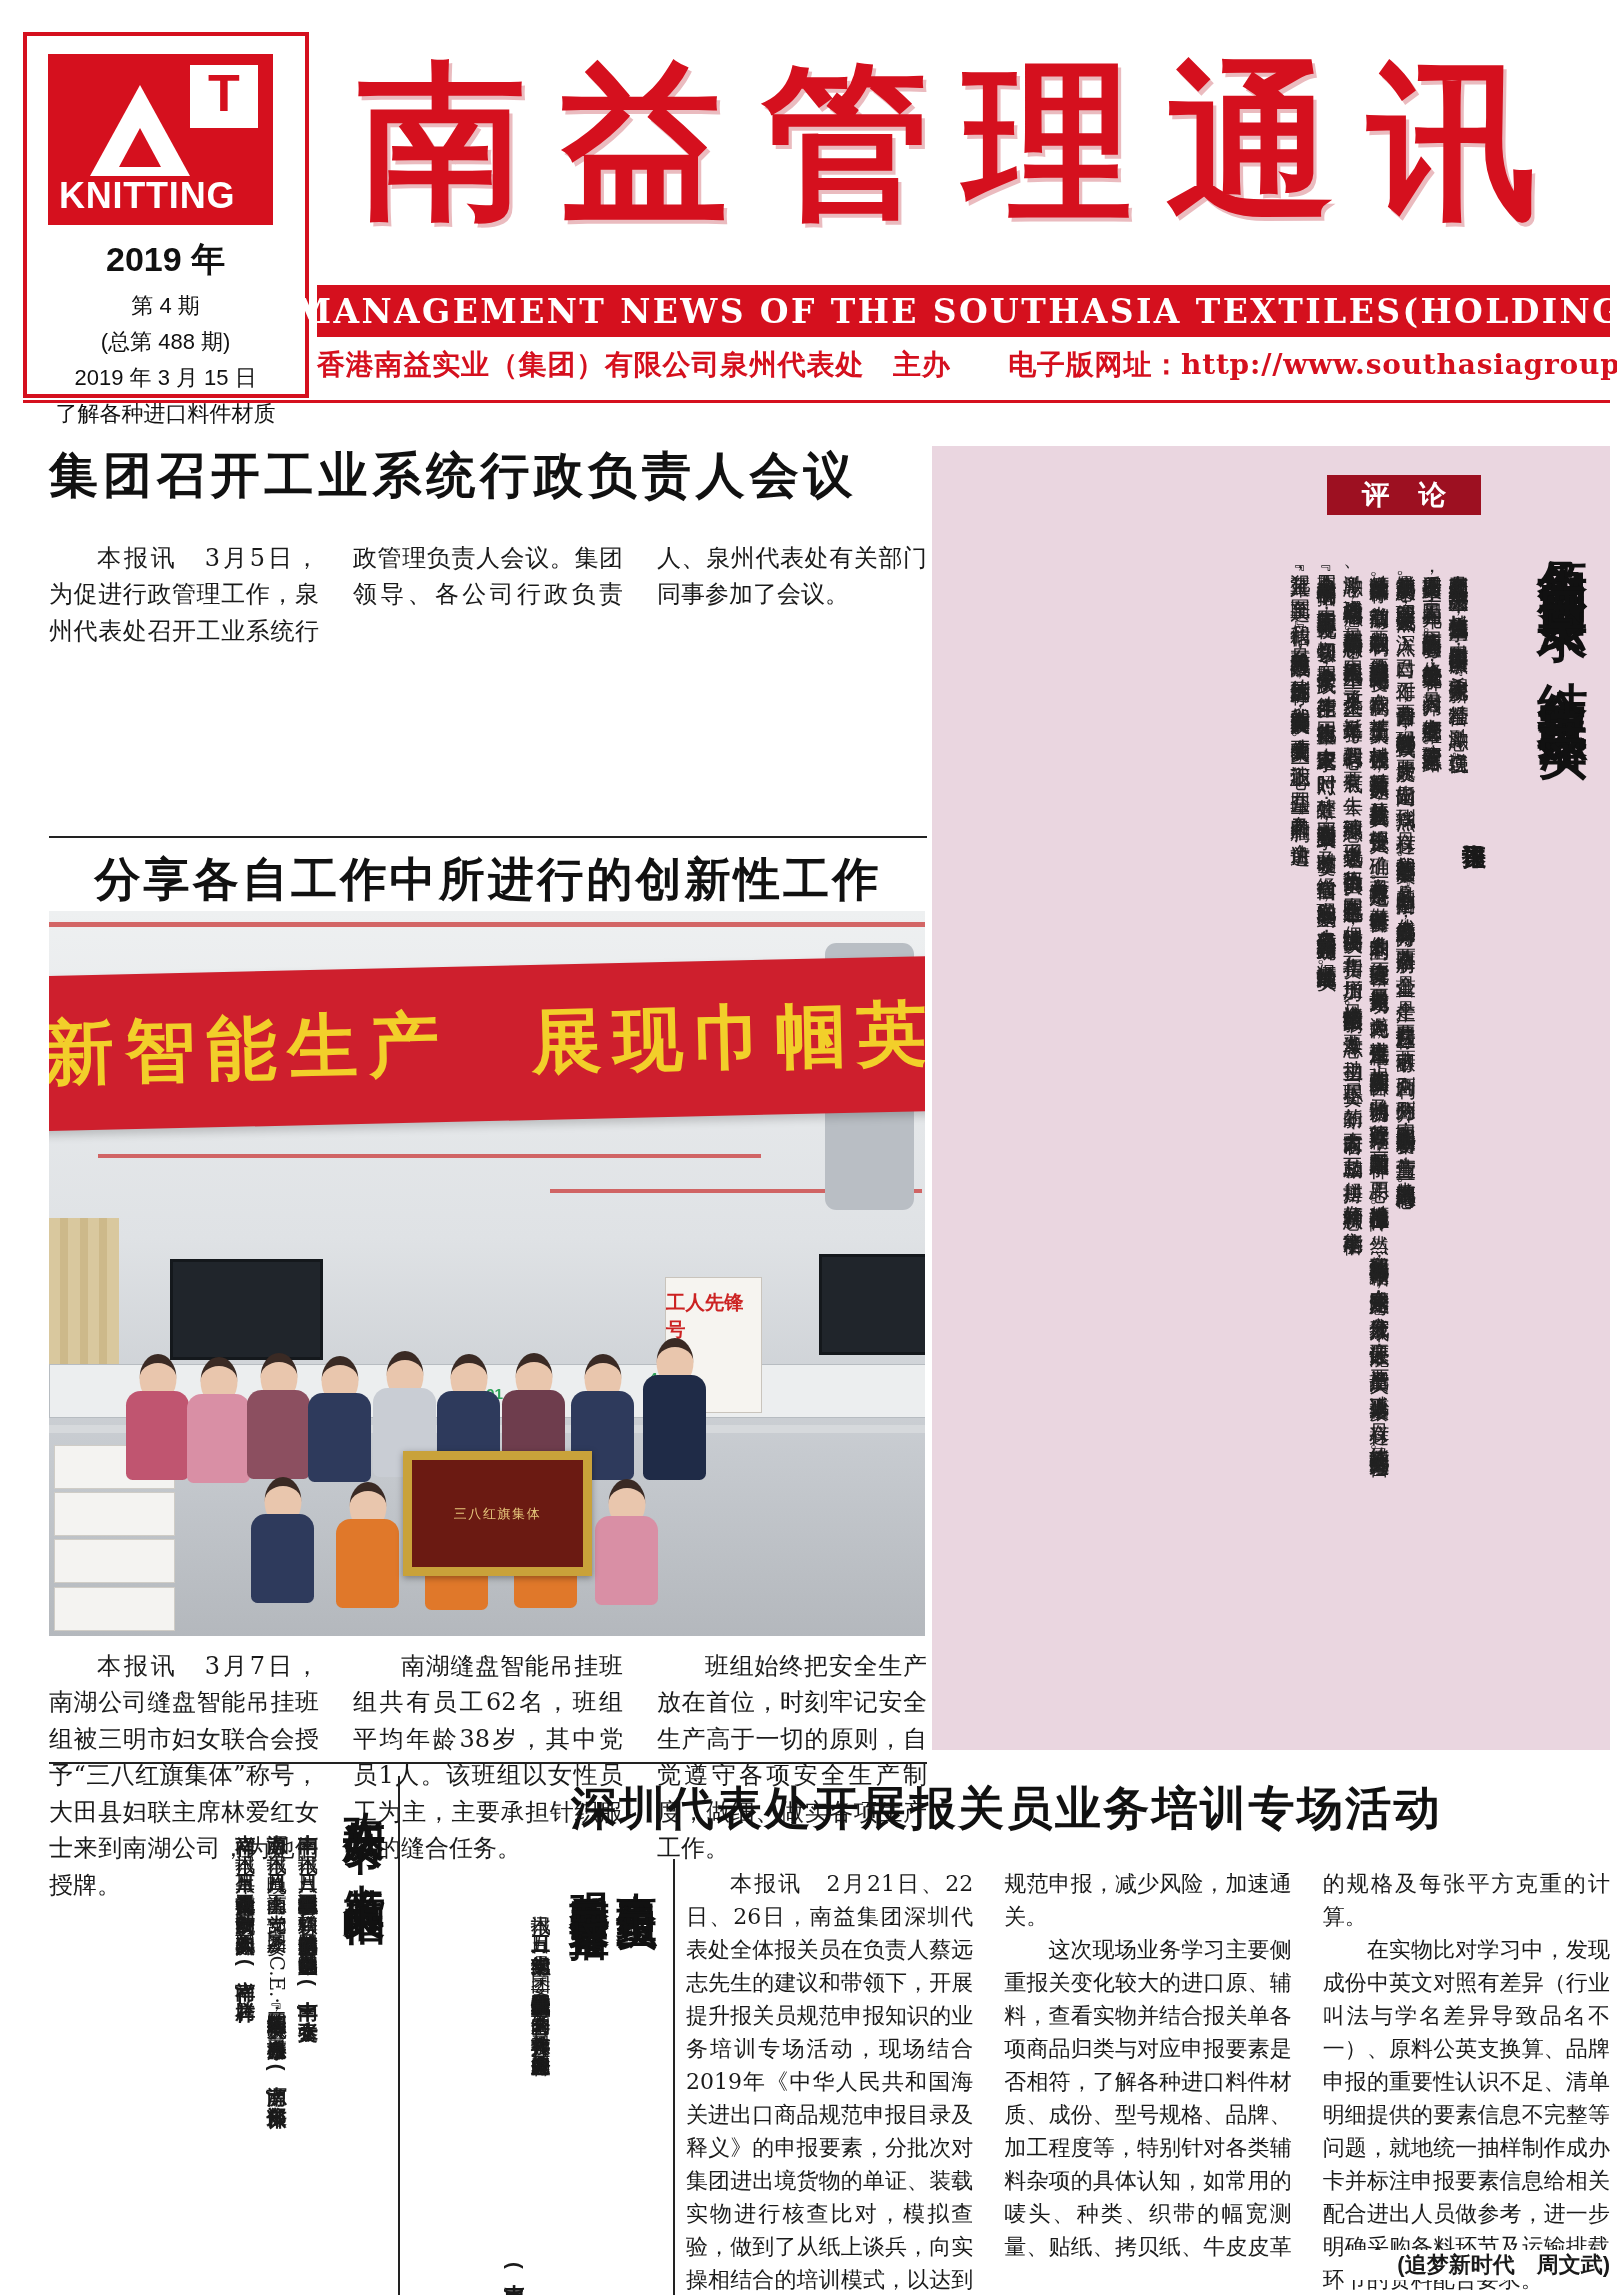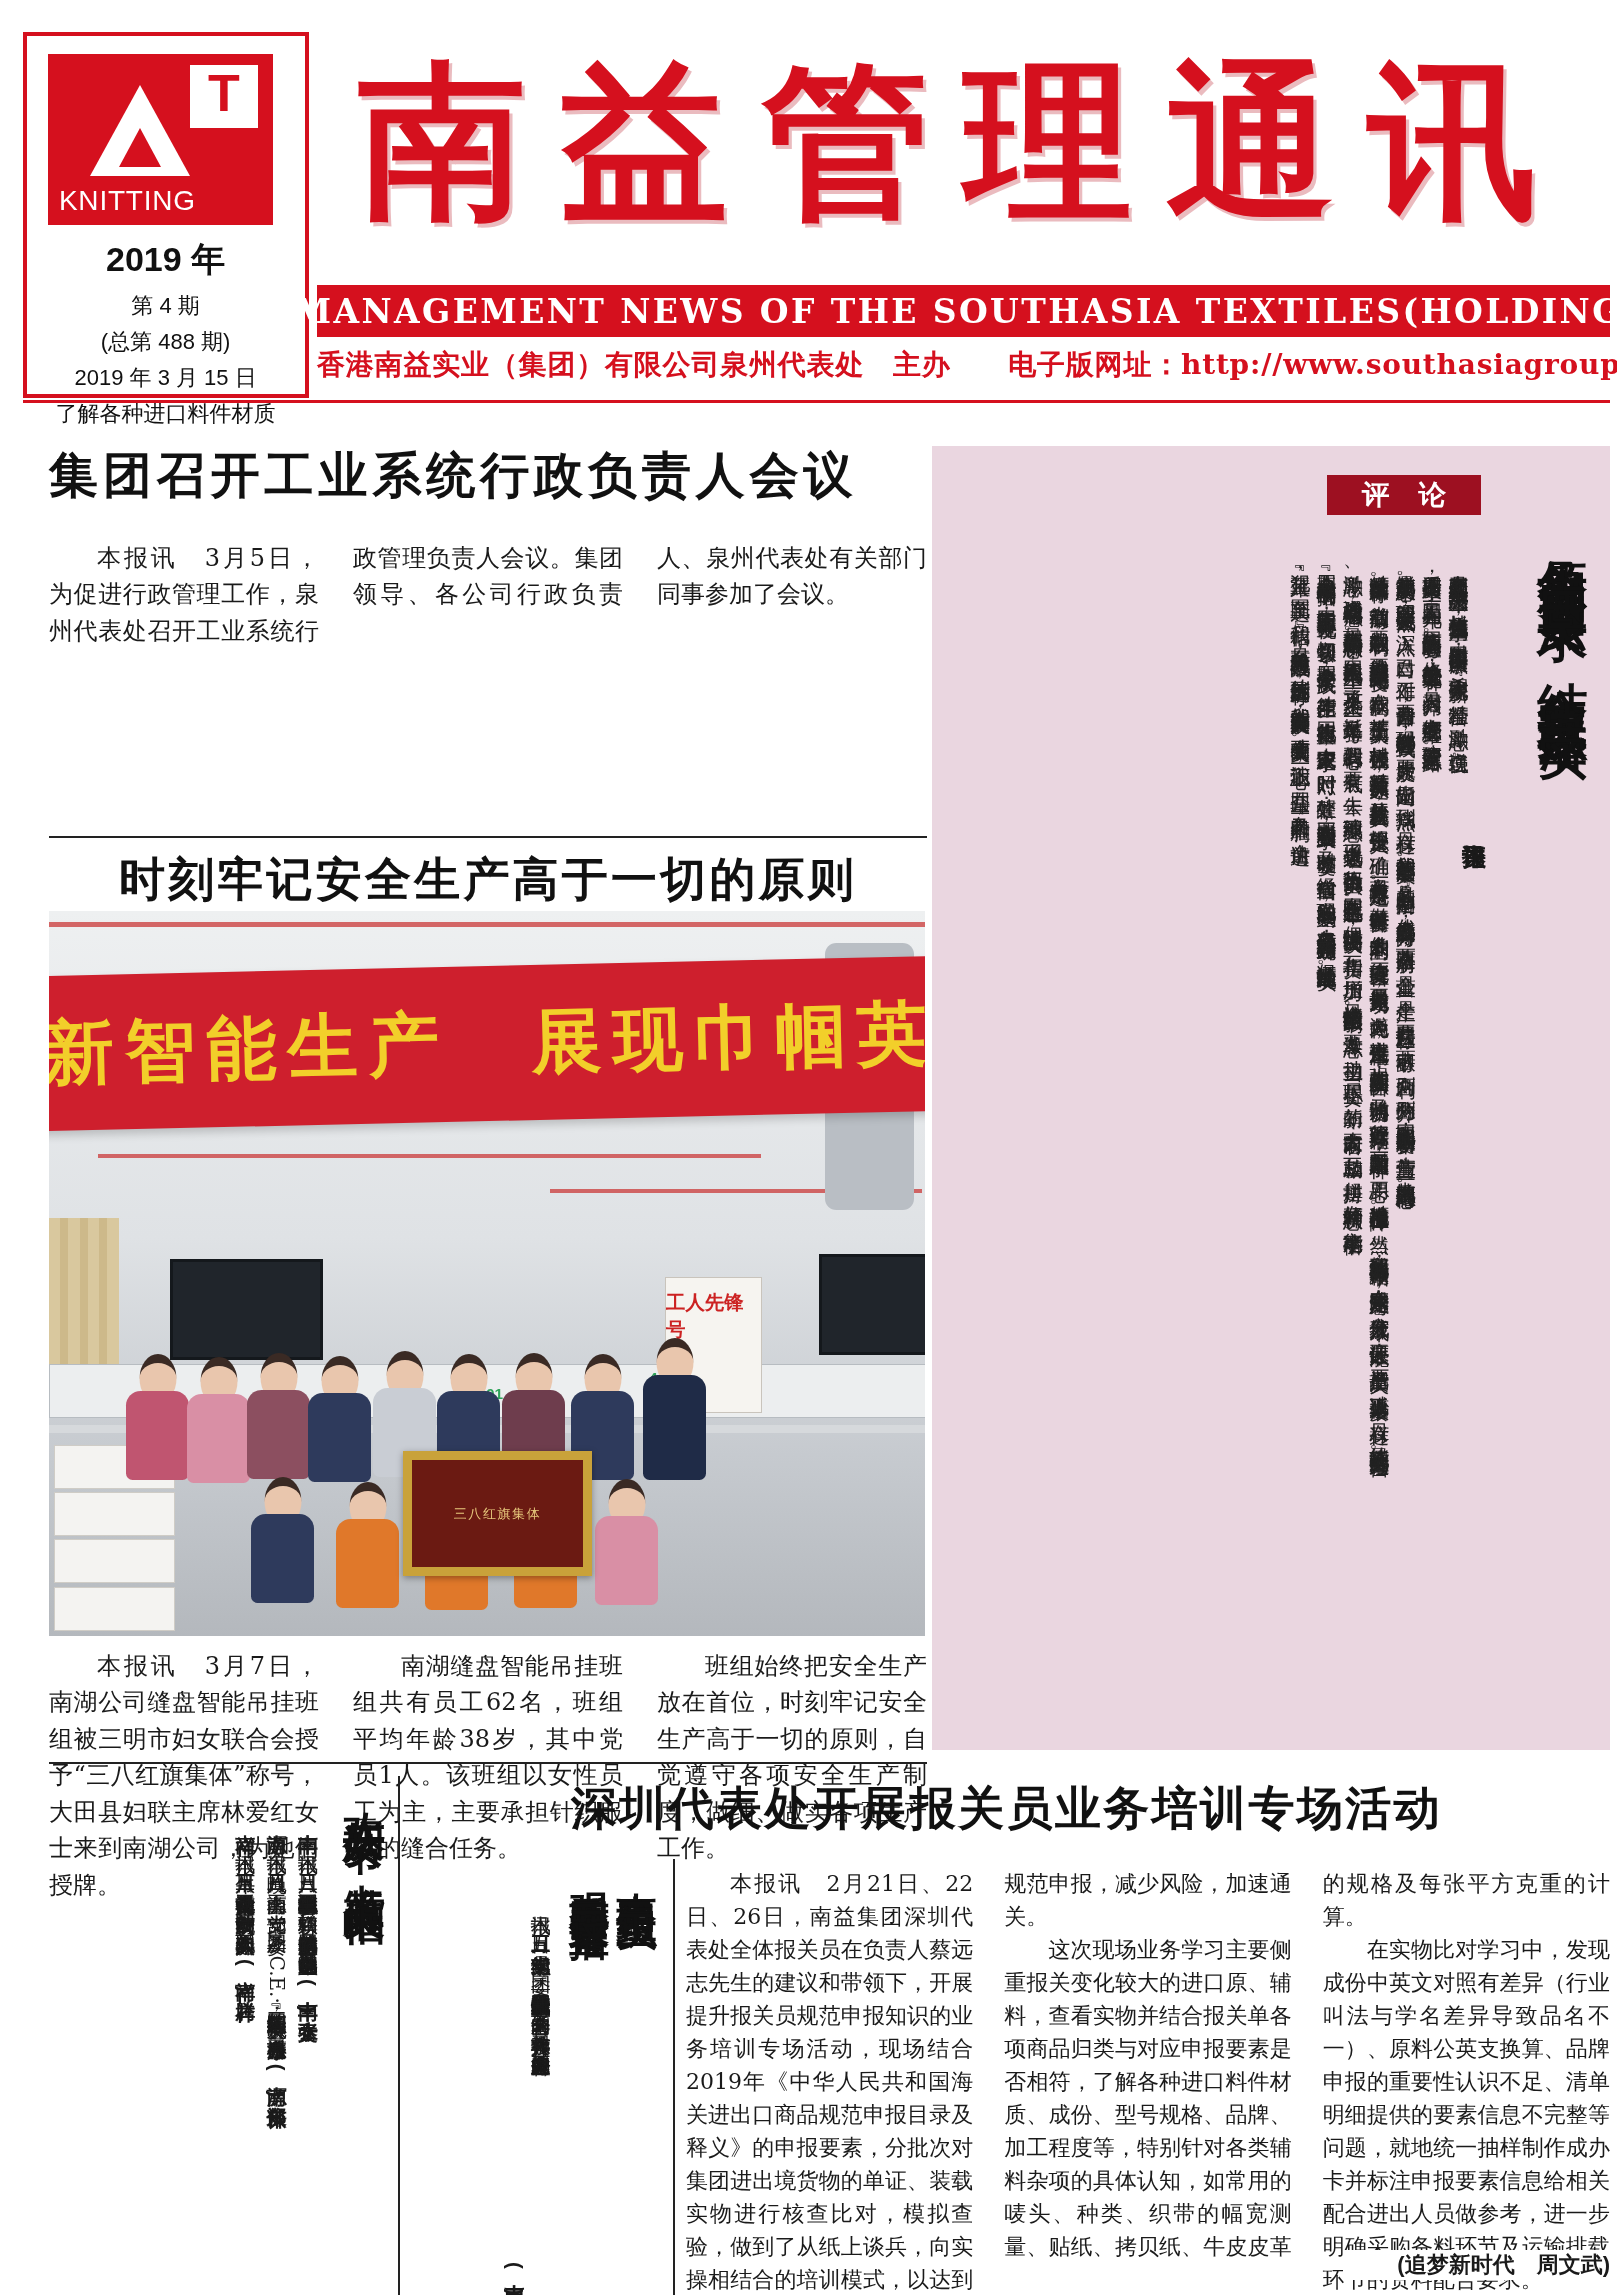--- a/index.html
+++ b/index.html
@@ -11,21 +11,21 @@
   #issue-box{left:22.6px;top:32px;width:278px;height:358px;border:4px solid #d5101e;background:#fff;}
   #logo{position:absolute;left:21px;top:18px;width:225px;height:171px;background:#d5101e;}
   #logo .a-tri{position:absolute;left:42px;top:31px;width:0;height:0;
     border-left:50px solid transparent;border-right:50px solid transparent;border-bottom:91px solid #fff;}
   #logo .a-tri-in{position:absolute;left:71px;top:74px;width:0;height:0;
     border-left:21px solid transparent;border-right:21px solid transparent;border-bottom:39px solid #d5101e;}
   #logo .t-patch{position:absolute;right:14.6px;top:11.3px;width:68px;height:63px;background:#fff;
     display:flex;align-items:flex-start;justify-content:center;}
   #logo .t-patch span{font-family:"Liberation Sans",sans-serif;font-weight:bold;font-size:52px;color:#d5101e;line-height:57px;}
   #logo .knit{position:absolute;left:11.3px;bottom:8px;font-family:"Liberation Sans",sans-serif;
-    font-weight:normal;font-size:28px;color:#fff;letter-spacing:0.8px;}
+    font-weight:bold;font-size:36px;color:#fff;letter-spacing:0.8px;}
   #issue-lines{position:absolute;left:0;top:199px;width:100%;text-align:center;
     font-family:"Liberation Sans","DejaVu Sans",sans-serif;color:#111;}
   #issue-lines .l1{font-size:34px;font-weight:bold;margin:1.6px 0 8px;}
   #issue-lines .ln{font-size:22px;margin:6px 0;}
   #paper-title{left:317px;top:14.6px;width:1294px;height:259px;display:flex;align-items:center;justify-content:center;
     color:#d5101e;font-weight:bold;font-size:168px;letter-spacing:34px;white-space:nowrap;
     text-shadow:3.2px 4px 0 rgba(180,10,25,.28);}
   #en-banner{left:317px;top:285px;width:1293px;height:52px;background:#d5101e;display:flex;align-items:center;justify-content:center;}
   #en-banner span{color:#fff;font-weight:bold;font-size:33px;letter-spacing:2.4px;white-space:nowrap;}
   #publisher{left:317px;top:346px;width:1293px;text-align:center;color:#d5101e;font-weight:bold;font-size:28px;letter-spacing:0.8px;white-space:nowrap;}
@@ -126,21 +126,21 @@
   </div>
   <div id="publisher" class="abs">香港南益实业（集团）有限公司泉州代表处　主办　　电子版网址：http://www.southasiagroup.cn</div>
   <div id="head-rule" class="abs"></div>
 
   <h1 id="a1-head" class="abs hed" style="margin:0;">集团召开工业系统行政负责人会议</h1>
   <div id="a1-body" class="abs">
       <p>本报讯　3月5日，为促进行政管理工作，泉州代表处召开工业系统行政管理负责人会议。集团领导、各公司行政负责人、泉州代表处有关部门同事参加了会议。</p>
     </div>
   <div id="rule-a1" class="abs"></div>
 
-  <h2 id="a2-head" class="abs hed" style="margin:0;">时刻牢记安全生产高于一切的原则</h2>
+  <h2 id="a2-head" class="abs hed" style="margin:0;">分享各自工作中所进行的创新性工作</h2>
 
   <div id="photo" class="abs">
     <div class="pipe" style="left:0;top:11.3px;width:100%;"></div>
     <div class="pipe" style="left:49px;top:243px;width:663px;height:4px;"></div>
     <div class="pipe" style="left:501px;top:278px;width:372px;height:4px;"></div>
     <div class="duct" style="right:11.3px;top:32px;width:89px;height:267px;"></div>
     <div id="rolls"></div>
     <div id="banner">
       <span>创新智能生产　展现巾帼英姿</span>
     </div>

